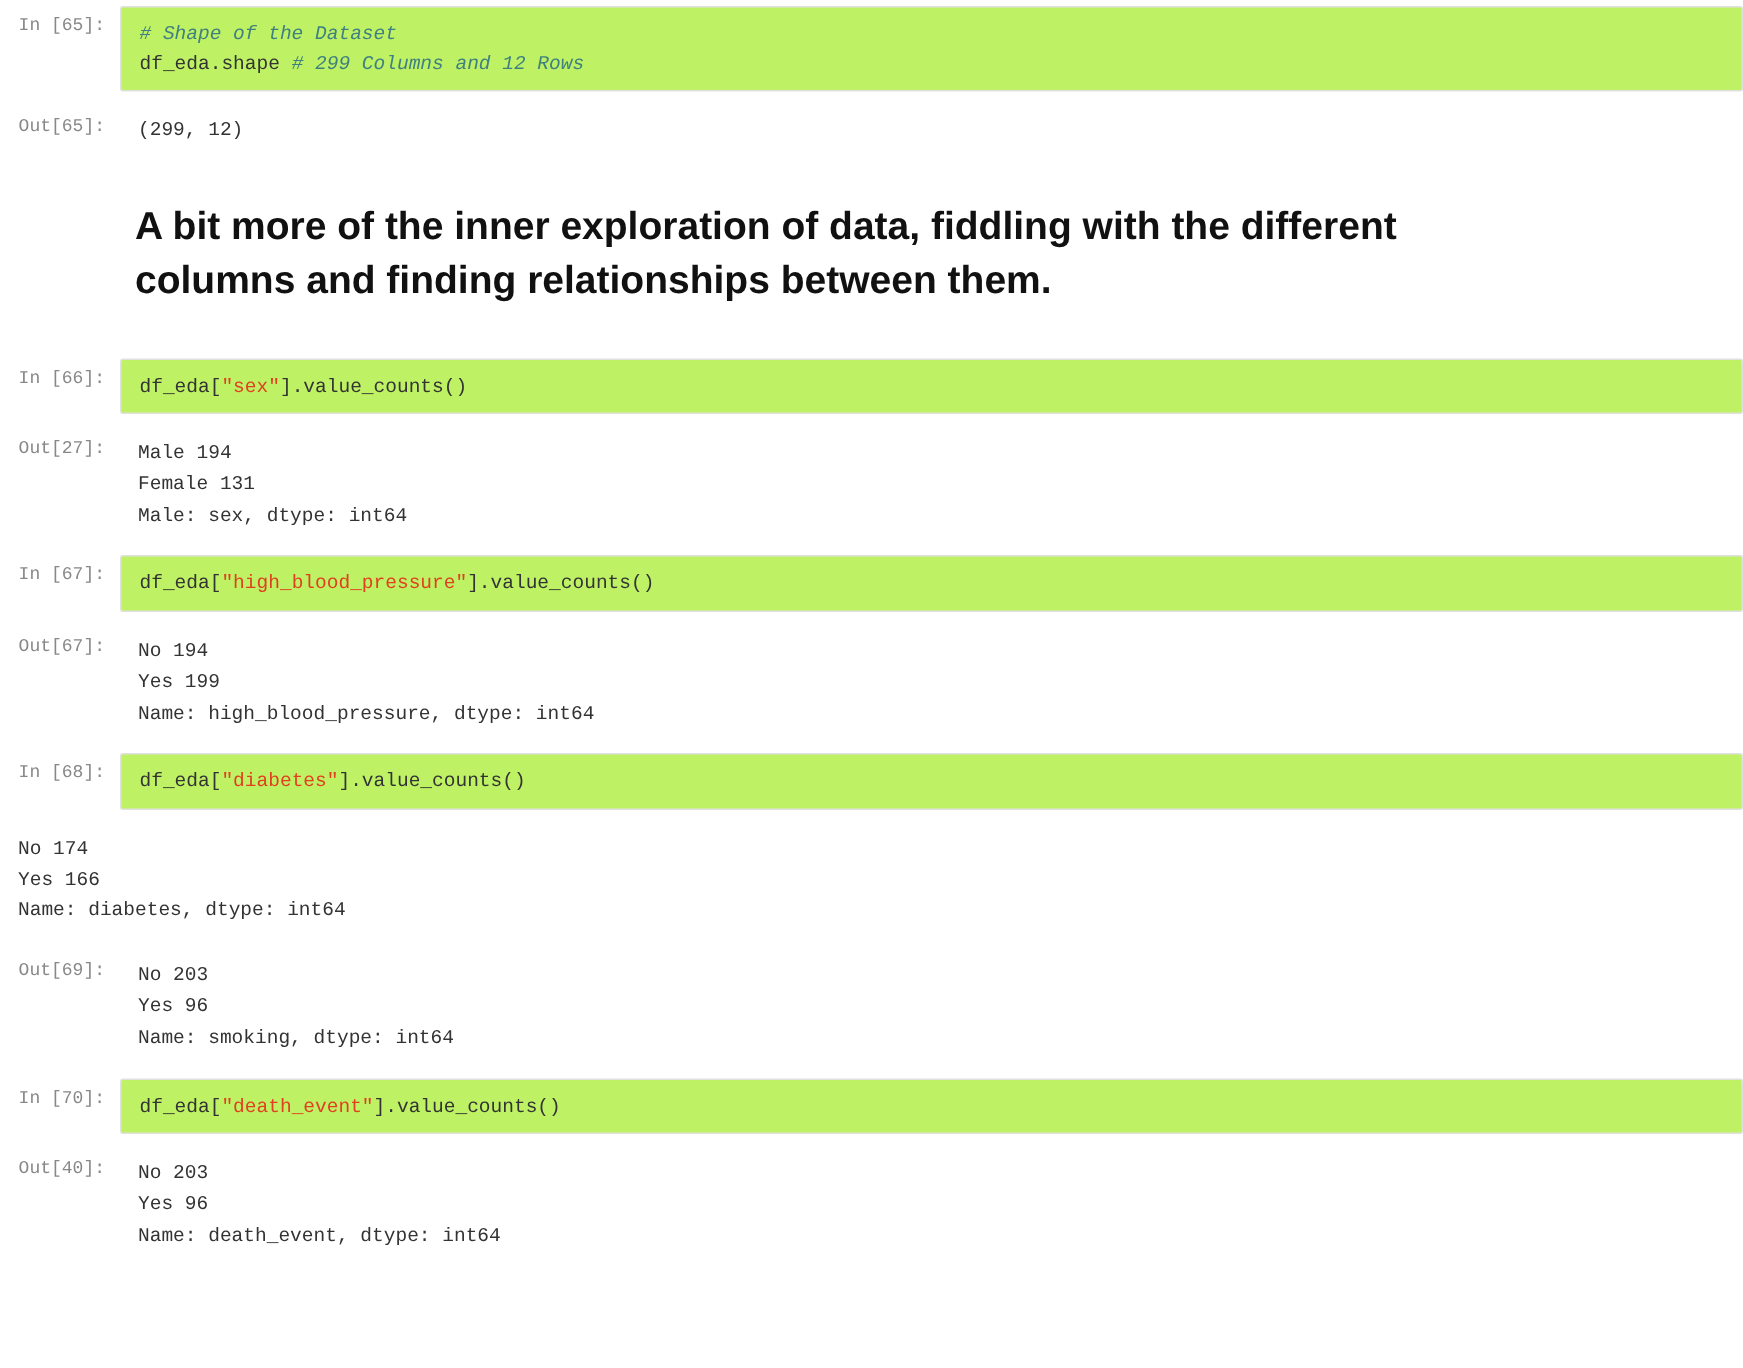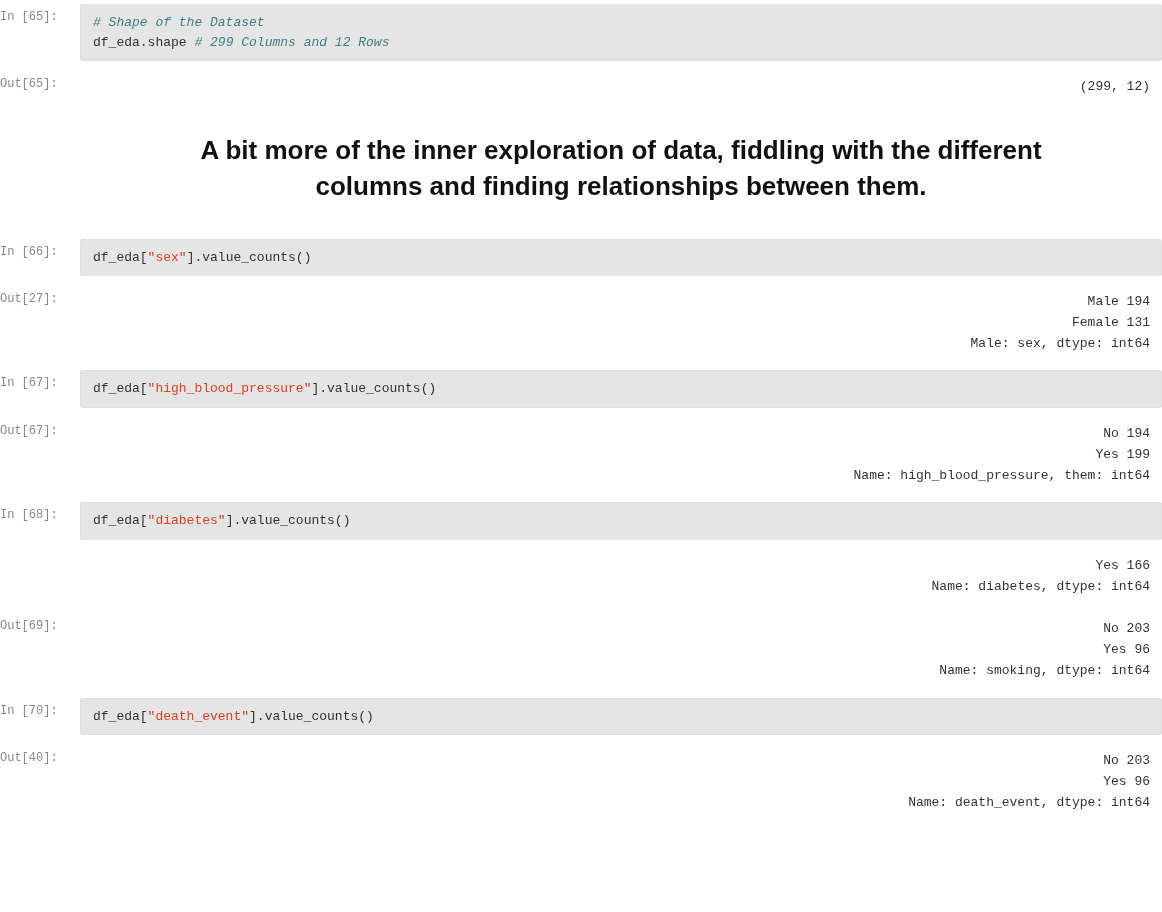--- a/index.html
+++ b/index.html
@@ -19,58 +19,57 @@
       width: 100%;
       margin-bottom: 0;
     }
     .cell-label {
       width: 80px;
       min-width: 80px;
       padding: 8px 8px 8px 0;
       font-family: 'Courier New', Courier, monospace;
       font-size: 12px;
       color: #888;
+      text-align: right;
       padding-right: 10px;
       padding-top: 10px;
       flex-shrink: 0;
     }
     .cell-content {
       flex: 1;
       padding: 4px 0;
     }
     .code-box {
-      background: #e5e5e5;
+      background: #bef264;
       border: 1px solid #e0e0e0;
       border-radius: 2px;
       padding: 8px 12px;
       font-family: 'Courier New', Courier, monospace;
       font-size: 13px;
       line-height: 1.5;
     }
     .output-box {
       padding: 6px 12px;
       font-family: 'Courier New', Courier, monospace;
       font-size: 13px;
       line-height: 1.6;
       color: #333;
-      text-align: right;
     }
     .comment { color: #408080; font-style: italic; }
     .string { color: #e04020; }
     .markdown-cell {
       padding: 10px 10px 20px 10px;
       margin-left: 80px;
       margin-bottom: 10px;
     }
     .markdown-cell h2 {
       font-size: 26px;
       font-weight: bold;
       color: #111;
       line-height: 1.4;
-      text-align: center;
     }
     .spacer {
       height: 12px;
     }
     .cell-row {
       margin-bottom: 2px;
     }
   </style>
 </head>
 <body>
@@ -150,41 +149,42 @@
   </div>
 
   <div class="cell cell-row">
     <div class="cell-label">
       <span>Out[67]:</span>
     </div>
     <div class="cell-content">
       <div class="output-box">
         <div>No     194</div>
         <div>Yes    199</div>
-        <div>Name: high_blood_pressure, them: int64</div>
+        <div>Name: high_blood_pressure, dtype: int64</div>
       </div>
     </div>
   </div>
 
   <div class="cell cell-row">
     <div class="cell-label">
       <span>In [68]:</span>
     </div>
     <div class="cell-content">
       <div class="code-box">
         <div>
           <span>df_eda[</span><span class="string">"diabetes"</span><span>].value_counts()</span>
         </div>
       </div>
     </div>
   </div>
 
   <div class="cell cell-row">
     <div class="cell-content">
       <div class="output-box">
+        <div>No     174</div>
         <div>Yes    166</div>
         <div>Name: diabetes, dtype: int64</div>
       </div>
     </div>
   </div>
 
 
   <div class="cell cell-row">
     <div class="cell-label">
       <span>Out[69]:</span>

